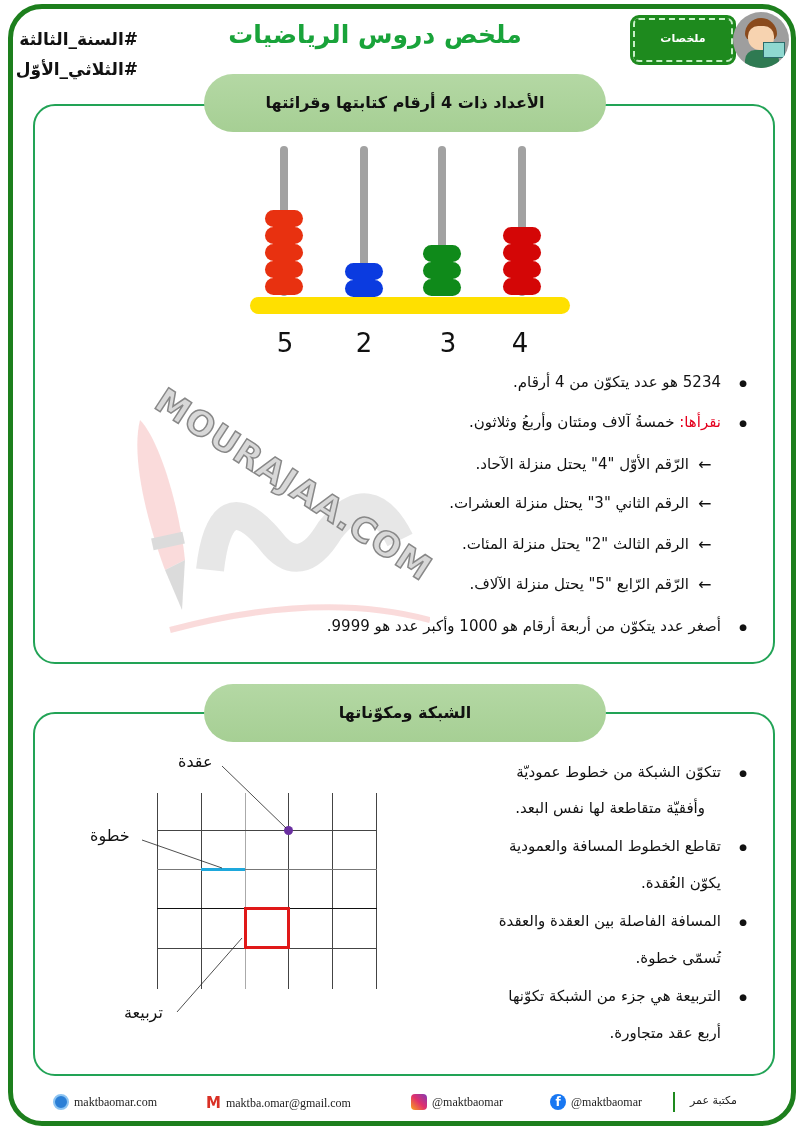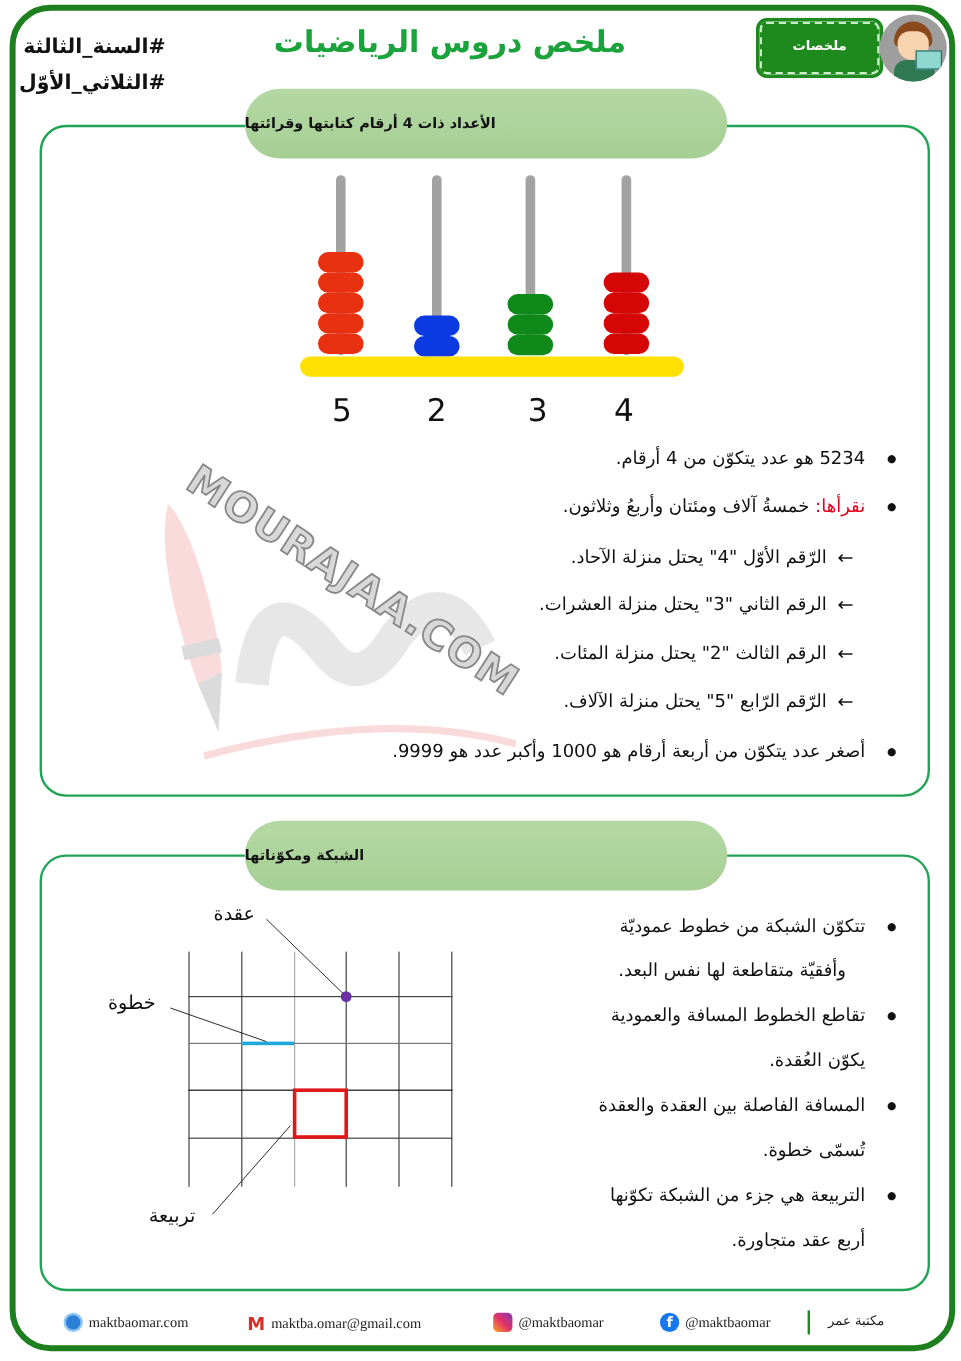--- a/index.html
+++ b/index.html
@@ -10,21 +10,21 @@
   .badge { position: absolute; left: 633px; top: 18px; width: 100px; height: 44px; background: #1e8a1e; border-radius: 6px; border: 2px dashed #c7f0c7; outline: 3px solid #1e8a1e; color: #fff; font-weight: bold; font-size: 11px; text-align: center; line-height: 38px; direction: rtl; }
   .avatar { position: absolute; left: 733px; top: 12px; width: 56px; height: 56px; border-radius: 50%; background: #9e9e9e; overflow: hidden; }
   .avatar .hair { position: absolute; left: 12px; top: 6px; width: 32px; height: 22px; background: #8a4a1c; border-radius: 16px 16px 6px 6px; }
   .avatar .face { position: absolute; left: 15px; top: 14px; width: 26px; height: 24px; background: #f7d3b0; border-radius: 10px 10px 12px 12px; }
   .avatar .body { position: absolute; left: 12px; top: 38px; width: 34px; height: 22px; background: #2f7a52; border-radius: 10px 10px 0 0; }
   .avatar .book { position: absolute; left: 30px; top: 30px; width: 22px; height: 16px; background: #8fd8d0; border: 1px solid #2b6b6b; }
 
   .section { position: absolute; left: 33px; width: 742px; border: 2px solid #22a356; border-radius: 22px; }
   .s1 { top: 104px; height: 560px; }
   .s2 { top: 712px; height: 364px; }
-  .pill { position: absolute; left: 204px; width: 402px; height: 58px; background: linear-gradient(#b4d8a4, #a6cf94); border-radius: 30px; text-align: left; direction: rtl; font-weight: bold; font-size: 12px; line-height: 58px; color: #111; }
+  .pill { position: absolute; left: 204px; width: 402px; height: 58px; background: linear-gradient(#b4d8a4, #a6cf94); border-radius: 30px; text-align: center; direction: rtl; font-weight: bold; font-size: 16px; line-height: 58px; color: #111; }
   .pill1 { top: 74px; }
   .pill2 { top: 684px; }
 
   
   .abacus { position: absolute; left: 250px; top: 140px; width: 320px; height: 180px; }
   .rod { position: absolute; width: 8px; background: #a2a2a2; border-radius: 4px; top: 6px; height: 150px; }
   .bead { position: absolute; width: 38px; height: 17px; border-radius: 9px; }
   .base { position: absolute; left: 0; top: 157px; width: 320px; height: 17px; background: #ffe000; border-radius: 9px; }
   .digit { position: absolute; top: 328px; font-family: "DejaVu Sans", sans-serif; font-size: 26px; color: #111; width: 30px; text-align: center; }
 

